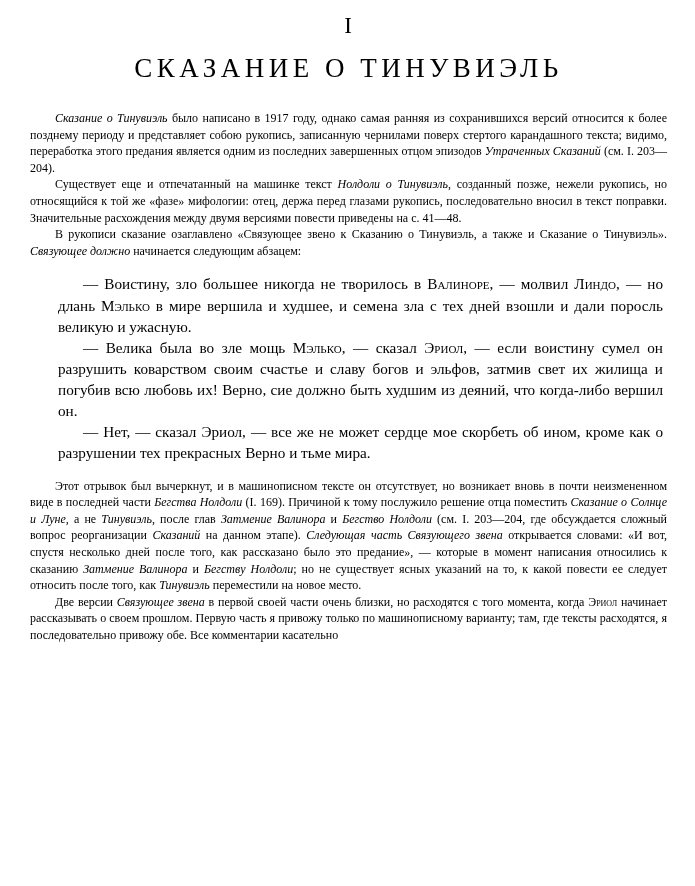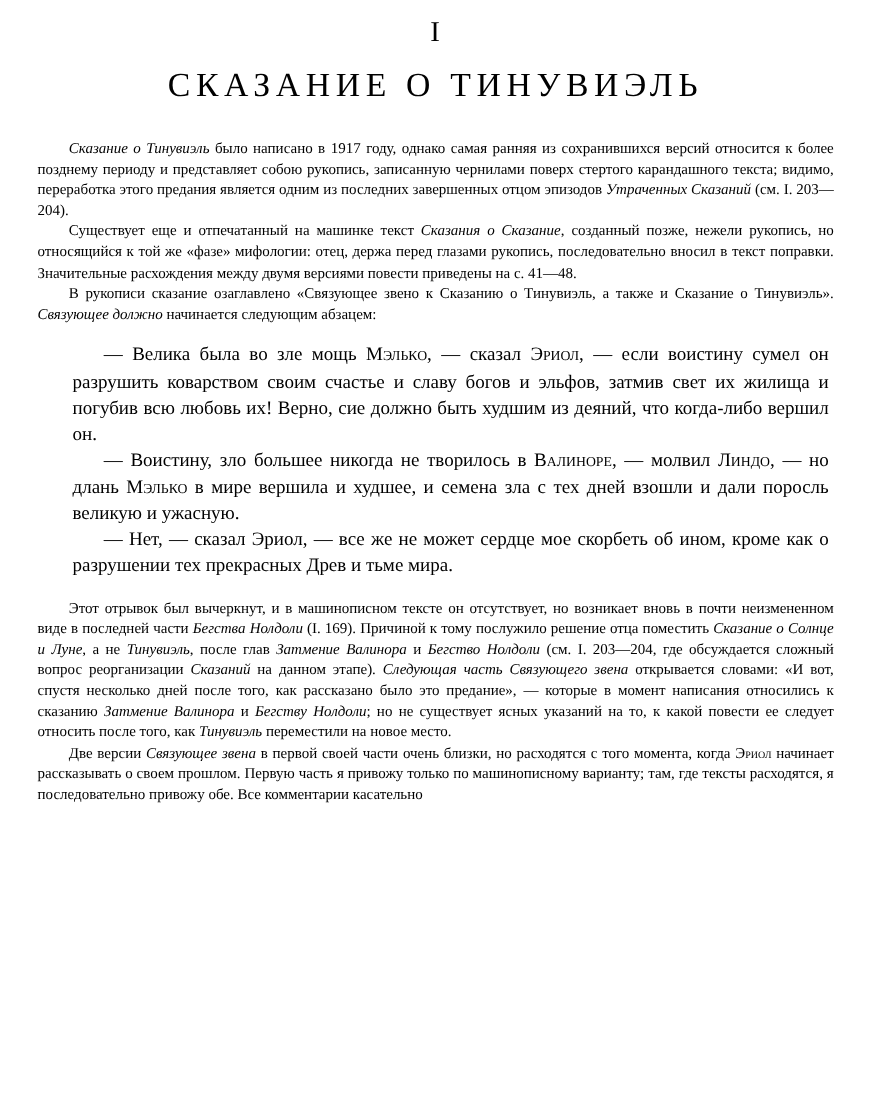--- a/index.html
+++ b/index.html
@@ -65,27 +65,27 @@
 <body>
 
 <div class="page">
 
   <div class="chapter-number">I</div>
 
   <h1 class="chapter-title">СКАЗАНИЕ О ТИНУВИЭЛЬ</h1>
 
   <p><i>Сказание о Тинувиэль</i> было написано в 1917 году, однако самая ранняя из сохранившихся версий относится к более позднему периоду и представляет собою рукопись, записанную чернилами поверх стертого карандашного текста; видимо, переработка этого предания является одним из последних завершенных отцом эпизодов <i>Утраченных Сказаний</i> (см. I. 203—204).</p>
 
-  <p>Существует еще и отпечатанный на машинке текст <i>Сказания о Сказание</i>, созданный позже, нежели рукопись, но относящийся к той же «фазе» мифологии: отец, держа перед глазами рукопись, последовательно вносил в текст поправки. Значительные расхождения между двумя версиями повести приведены на с. 41—48.</p>
+  <p>Существует еще и отпечатанный на машинке текст <i>Нолдоли о Тинувиэль</i>, созданный позже, нежели рукопись, но относящийся к той же «фазе» мифологии: отец, держа перед глазами рукопись, последовательно вносил в текст поправки. Значительные расхождения между двумя версиями повести приведены на с. 41—48.</p>
 
   <p>В рукописи сказание озаглавлено «Связующее звено к Сказанию о Тинувиэль, а также и Сказание о Тинувиэль». <i>Связующее должно</i> начинается следующим абзацем:</p>
 
   <div class="quote-block">
+    <p>— Воистину, зло большее никогда не творилось в В<span class="sc">алиноре</span>, — молвил Л<span class="sc">индо</span>, — но длань М<span class="sc">элько</span> в мире вершила и худшее, и семена зла с тех дней взошли и дали поросль великую и ужасную.</p>
     <p>— Велика была во зле мощь М<span class="sc">элько</span>, — сказал Э<span class="sc">риол</span>, — если воистину сумел он разрушить коварством своим счастье и славу богов и эльфов, затмив свет их жилища и погубив всю любовь их! Верно, сие должно быть худшим из деяний, что когда-либо вершил он.</p>
-    <p>— Воистину, зло большее никогда не творилось в В<span class="sc">алиноре</span>, — молвил Л<span class="sc">индо</span>, — но длань М<span class="sc">элько</span> в мире вершила и худшее, и семена зла с тех дней взошли и дали поросль великую и ужасную.</p>
-    <p>— Нет, — сказал Эриол, — все же не может сердце мое скорбеть об ином, кроме как о разрушении тех прекрасных Древ и тьме мира.</p>
+    <p>— Нет, — сказал Эриол, — все же не может сердце мое скорбеть об ином, кроме как о разрушении тех прекрасных Верно и тьме мира.</p>
   </div>
 
   <p>Этот отрывок был вычеркнут, и в машинописном тексте он отсутствует, но возникает вновь в почти неизмененном виде в последней части <i>Бегства Нолдоли</i> (I. 169). Причиной к тому послужило решение отца поместить <i>Сказание о Солнце и Луне</i>, а не <i>Тинувиэль</i>, после глав <i>Затмение Валинора</i> и <i>Бегство Нолдоли</i> (см. I. 203—204, где обсуждается сложный вопрос реорганизации <i>Сказаний</i> на данном этапе). <i>Следующая часть Связующего звена</i> открывается словами: «И вот, спустя несколько дней после того, как рассказано было это предание», — которые в момент написания относились к сказанию <i>Затмение Валинора</i> и <i>Бегству Нолдоли</i>; но не существует ясных указаний на то, к какой повести ее следует относить после того, как <i>Тинувиэль</i> переместили на новое место.</p>
 
   <p>Две версии <i>Связующее звена</i> в первой своей части очень близки, но расходятся с того момента, когда Э<span class="sc">риол</span> начинает рассказывать о своем прошлом. Первую часть я привожу только по машинописному варианту; там, где тексты расходятся, я последовательно привожу обе. Все комментарии касательно</p>
 
 </div>
 
 </body></html>

